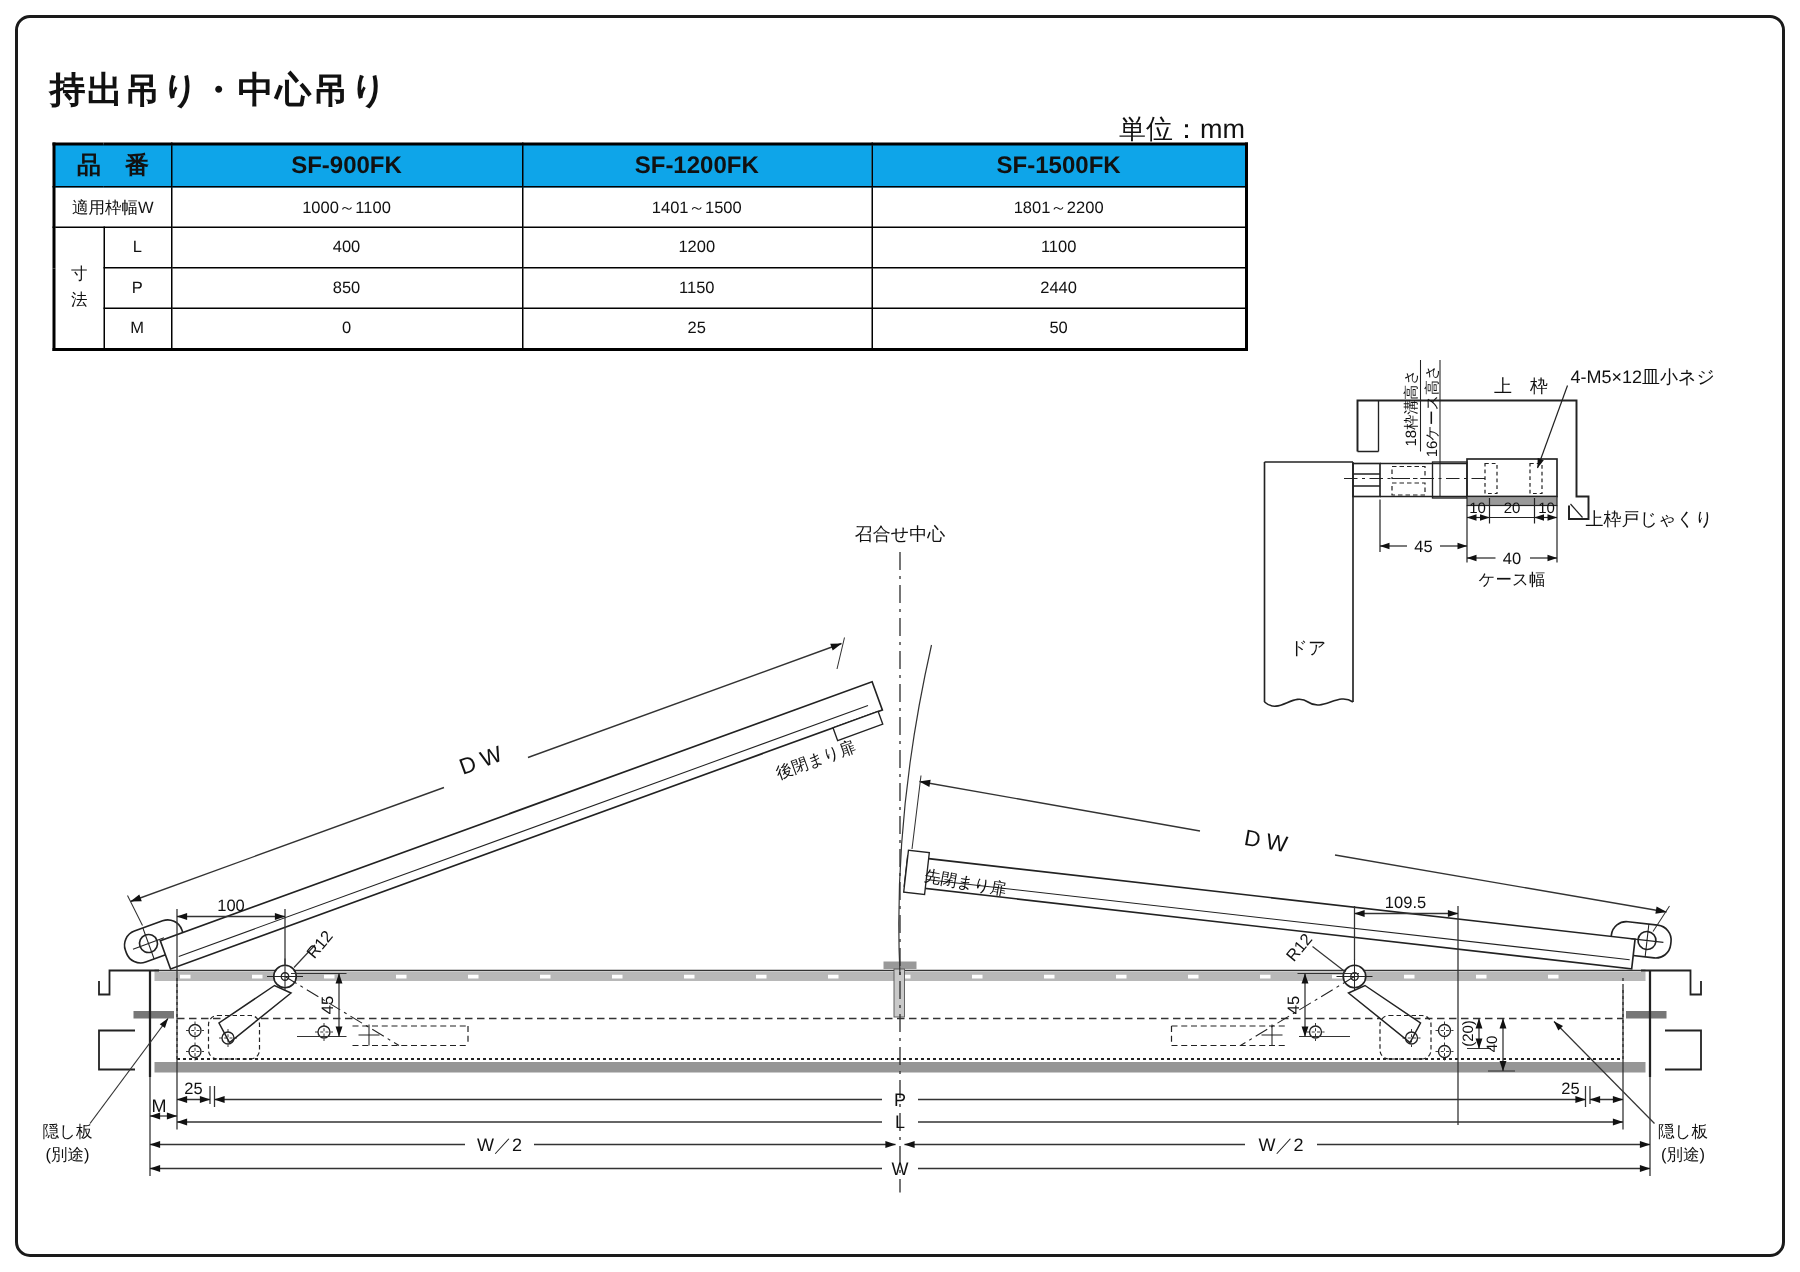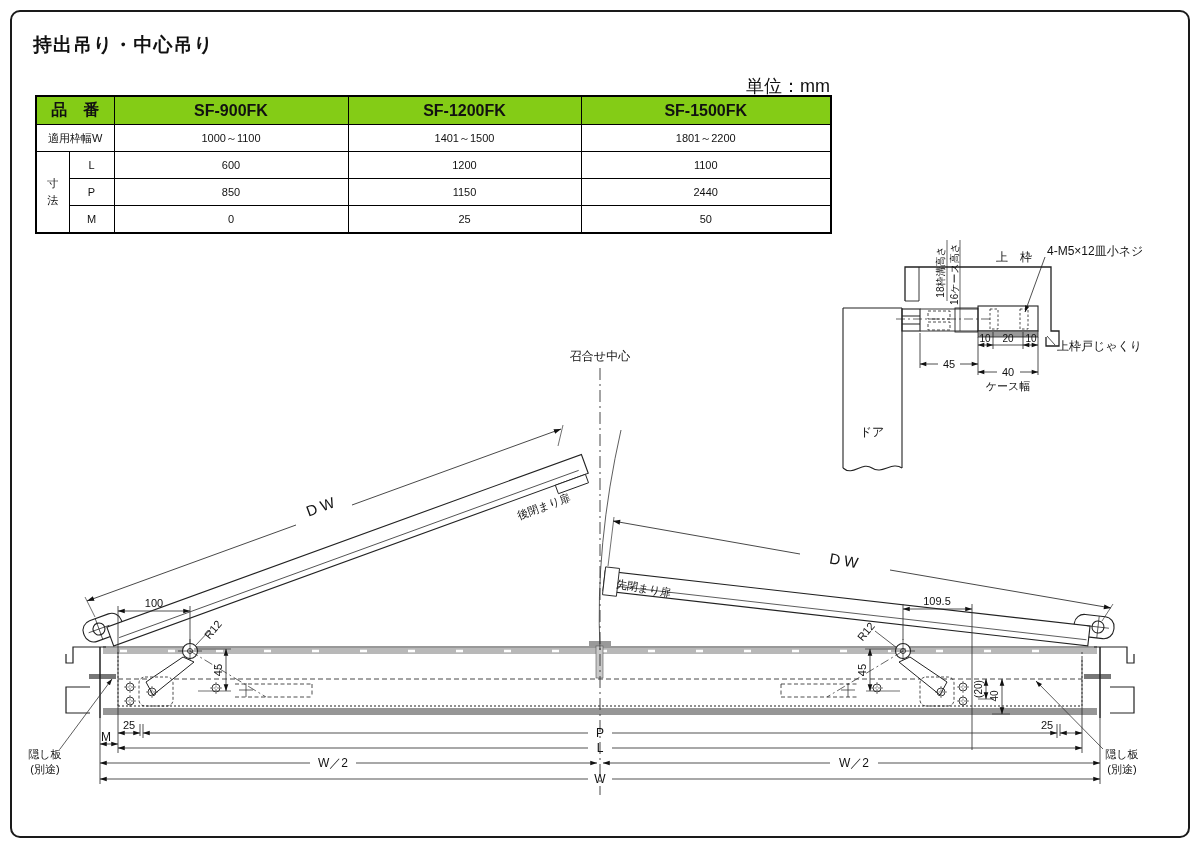--- a/index.html
+++ b/index.html
@@ -3,27 +3,27 @@
 <meta charset="utf-8">
 <style>
   html,body{margin:0;padding:0;}
   body{width:1200px;height:848px;position:relative;background:#fff;
        font-family:"Liberation Sans","DejaVu Sans",sans-serif;color:#111;overflow:hidden;}
   .page-border{position:absolute;left:10px;top:10px;width:1176px;height:824px;
        border:2px solid #1a1a1a;border-radius:10px;}
   .title-row{position:absolute;left:33px;top:32px;display:flex;align-items:center;gap:8px;}
   .badge{background:#111;color:#fff;font-weight:bold;font-size:20px;
        padding:4px 14px;border-radius:9px;letter-spacing:1px;}
-  .main-title{font-weight:bold;font-size:19px;letter-spacing:1px;}
+  .main-title{font-weight:bold;font-size:24px;letter-spacing:1px;margin-top:12px;}
   .unit{position:absolute;top:74px;left:630px;width:200px;text-align:right;font-size:18px;}
   table.spec{position:absolute;left:35px;top:95px;border-collapse:collapse;table-layout:fixed;}
   table.spec th,table.spec td{border:1px solid #000;text-align:center;vertical-align:middle;
        padding:0;font-size:11px;font-weight:normal;height:26px;}
   table.spec{border:2px solid #000;}
-  table.spec tr.head th{background:#84cc16;font-weight:bold;font-size:16px;height:27px;}
+  table.spec tr.head th{background:#0ea5e9;font-weight:bold;font-size:16px;height:27px;}
   th.lab{font-weight:bold;}
   th.vert{font-weight:bold;font-size:16px;line-height:17px;}
   svg text{fill:#111;}
   .lbl{font-size:11px;}
   .lbl12{font-size:12px;}
   .lbl10{font-size:10px;}
   .dw{font-size:15px;letter-spacing:4px;}
 </style>
 </head>
 <body>
@@ -55,21 +55,21 @@
     <td>1000～1100</td>
     <td>1401～1500</td>
     <td>1801～2200</td>
   </tr>
   <tr>
     <th rowspan="3" class="vert">
       <span>寸</span><br>
       <span>法</span>
     </th>
     <th>L</th>
-    <td>600</td>
+    <td>400</td>
     <td>1200</td>
     <td>1100</td>
   </tr>
   <tr>
     <th>P</th>
     <td>850</td>
     <td>1150</td>
     <td>2440</td>
   </tr>
   <tr>

